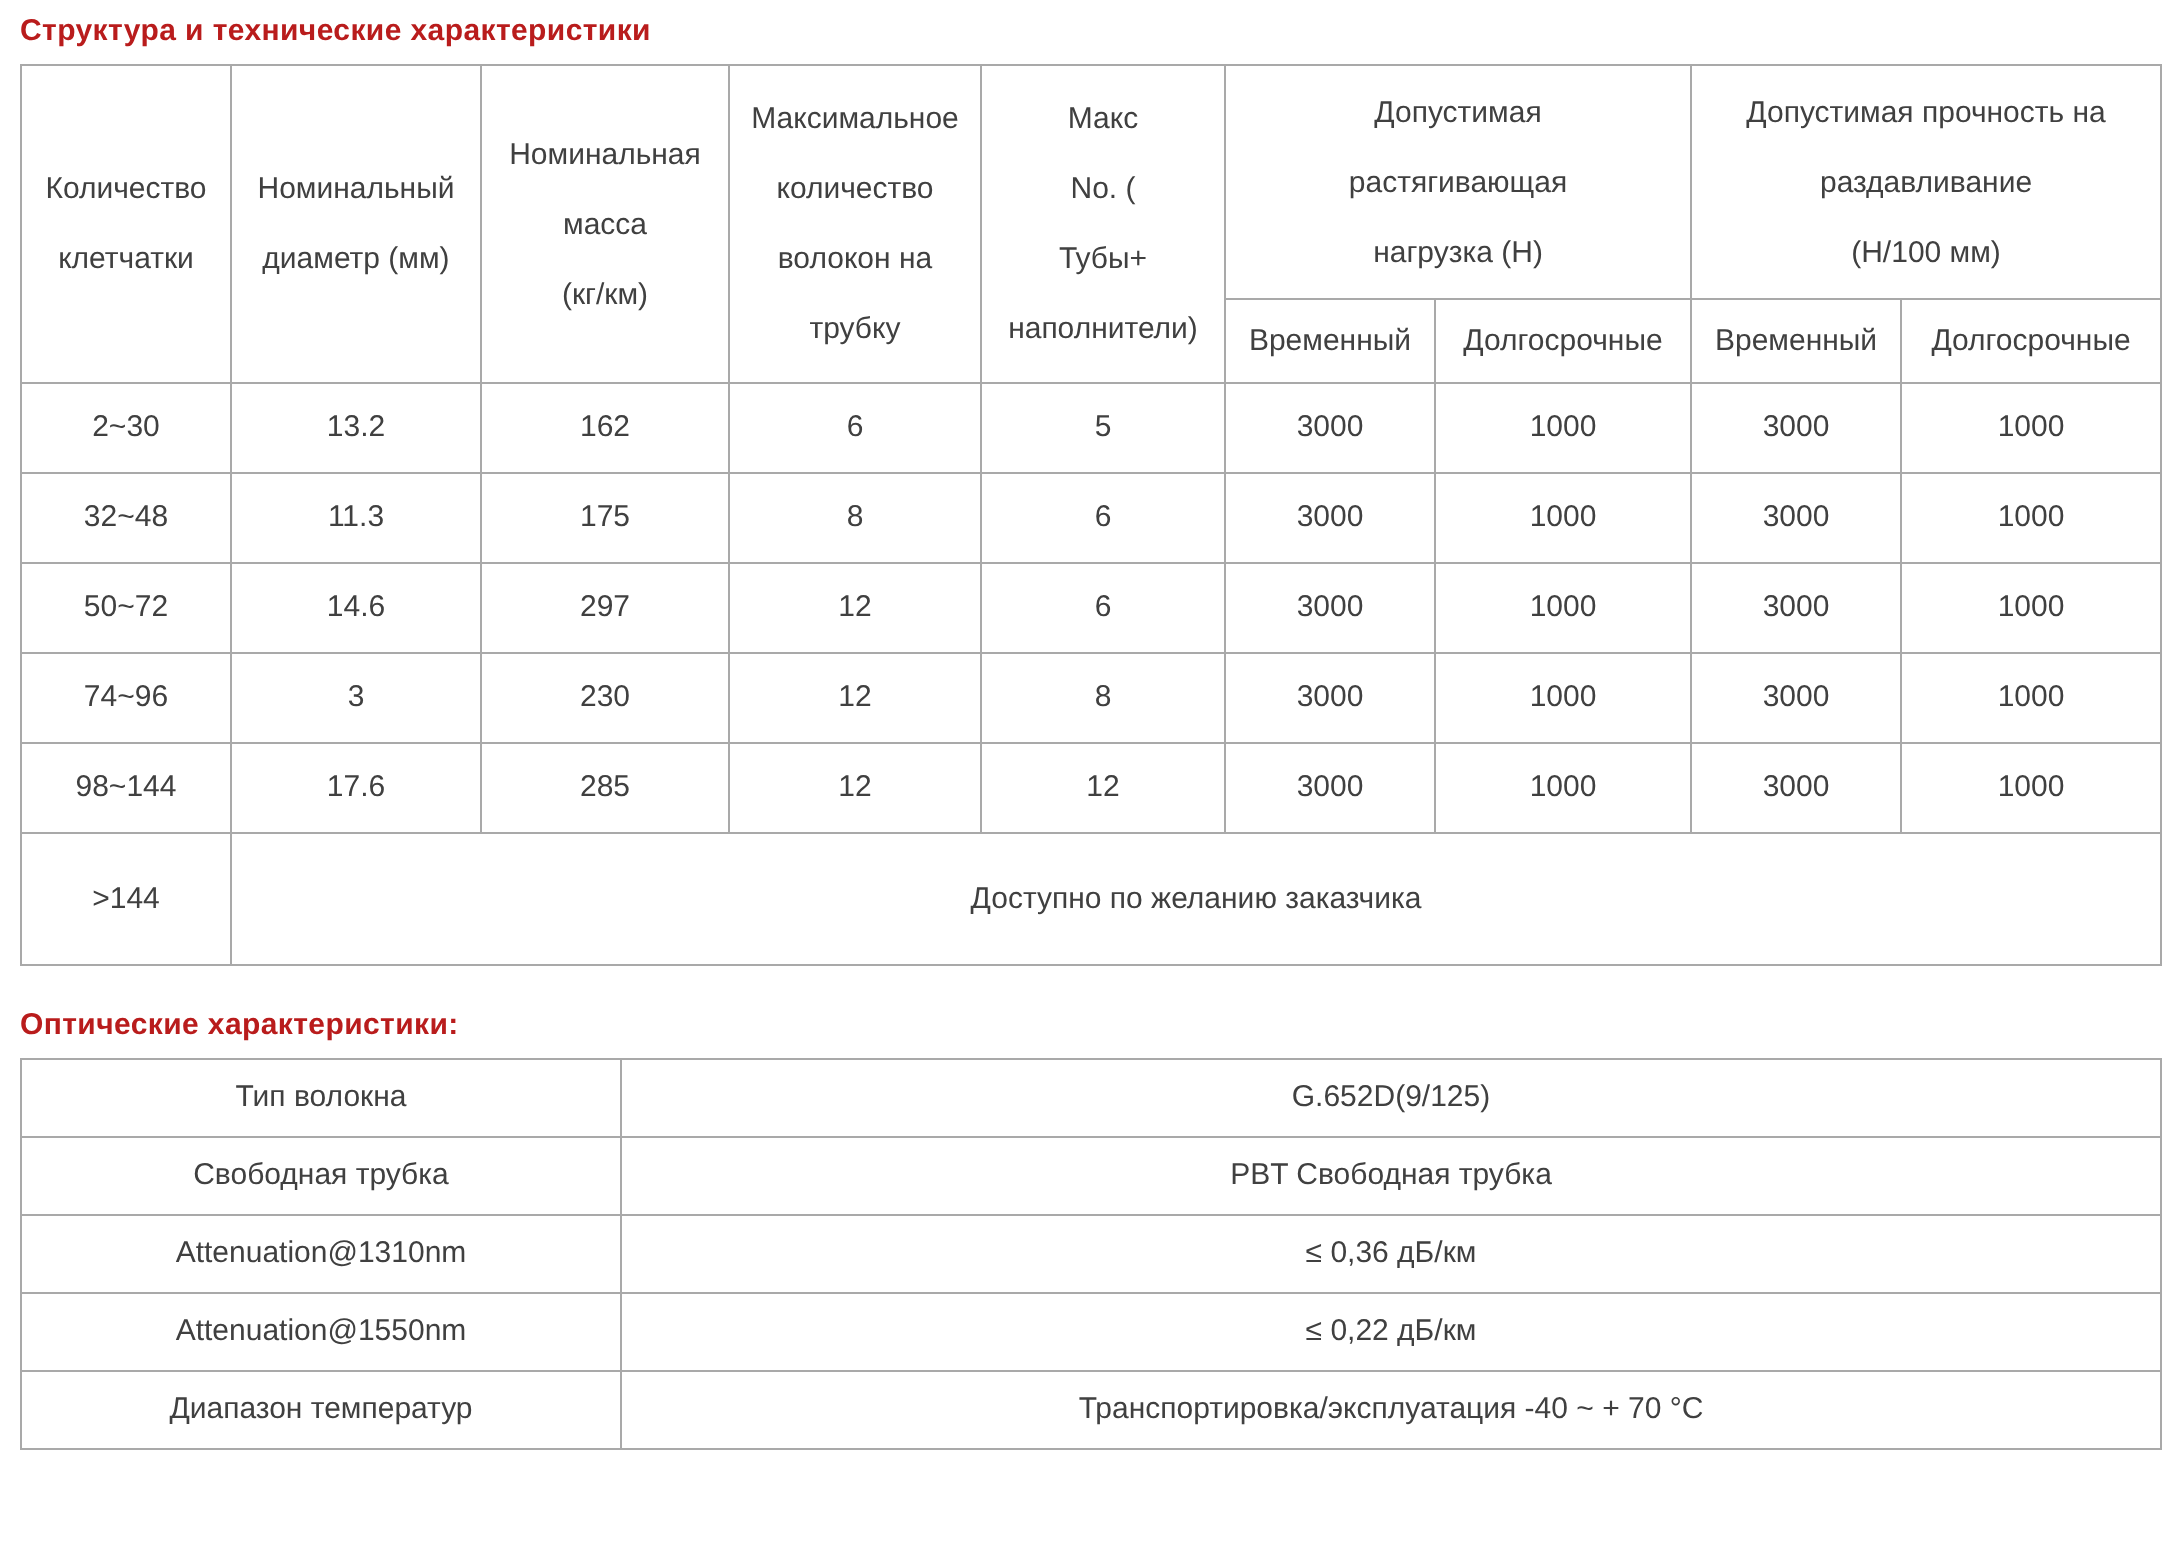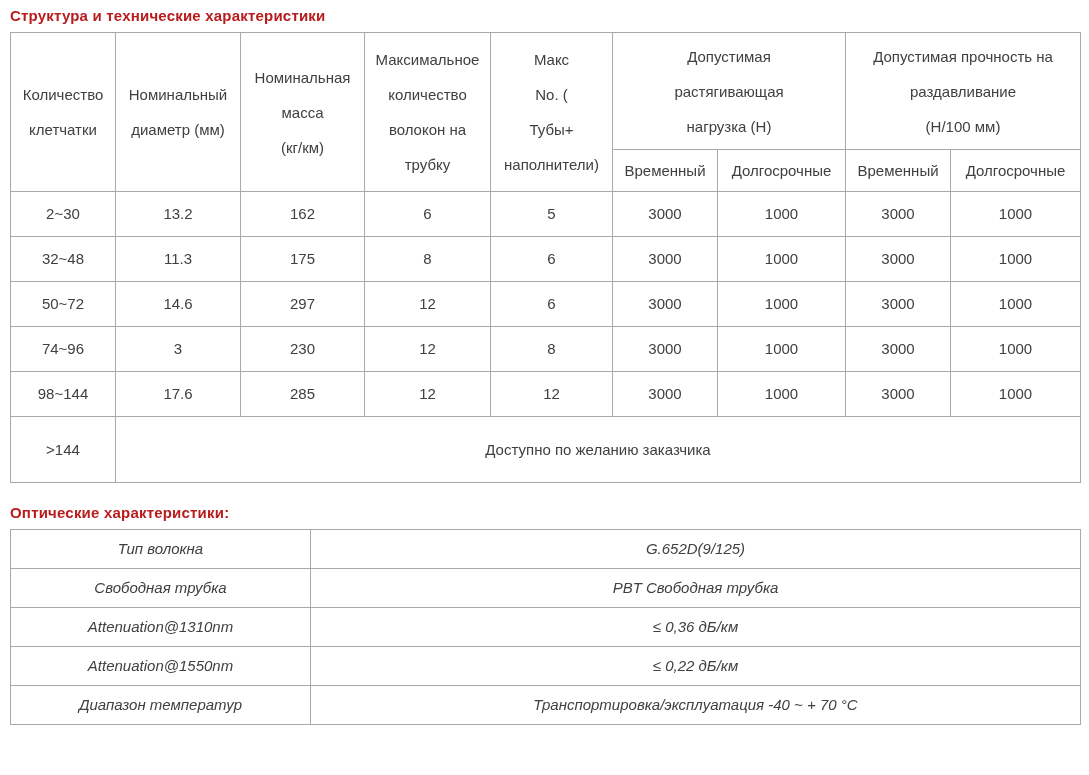--- a/index.html
+++ b/index.html
@@ -43,21 +43,21 @@
   
   table.spec th {
     white-space: pre-line;
     line-height: 35px;
     margin-left: 44px;
   }
   tr.header-main  { height: 117px; }
   tr.header-sub   { height: 42px; }
   tr.data-row     { height: 45px; }
   tr.note-row     { height: 66px; }
-  tr.optical-row  { height: 39px; font-style: italic; }
+  tr.optical-row  { height: 39px; }
   table.spec td { line-height: 1.2; }
 </style>
 </head>
 <body>
 
 <div class="page">
 
   <div class="section-title">Структура и технические характеристики</div>
 
   <table class="spec">

